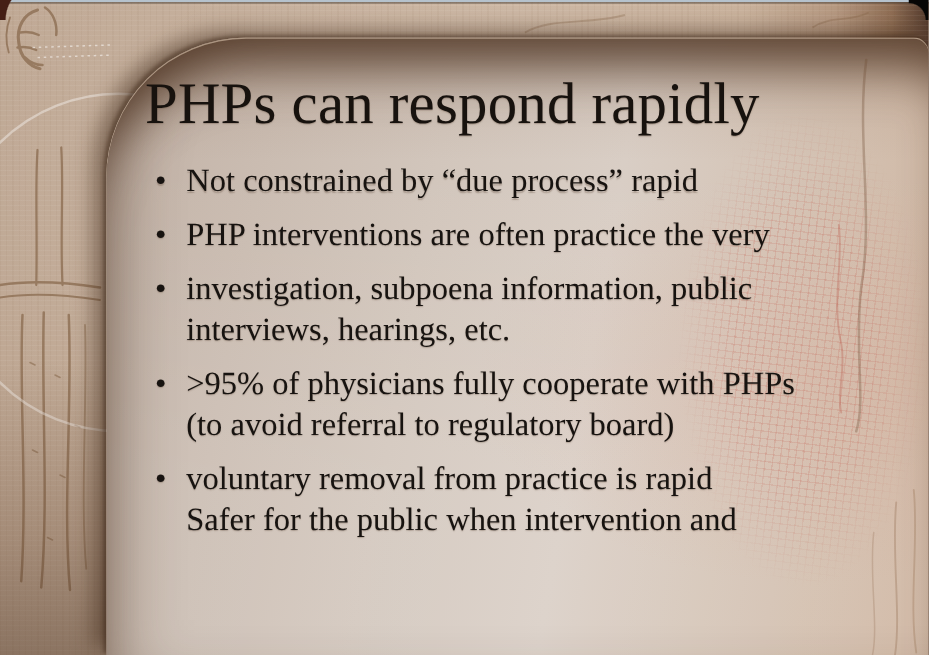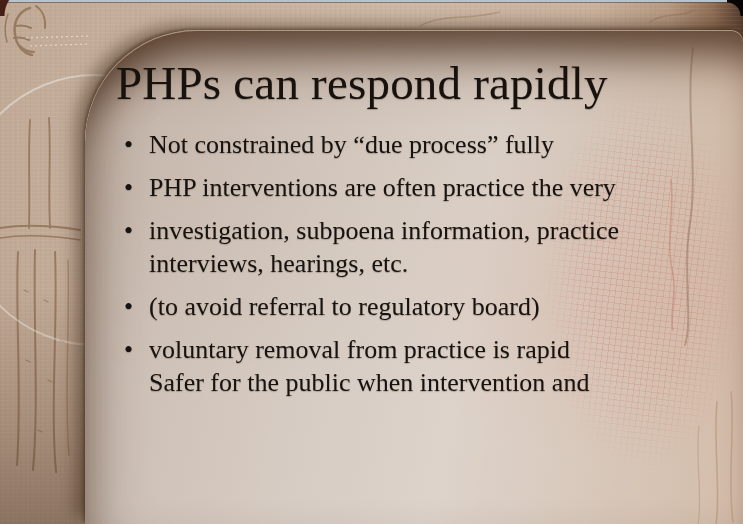--- a/index.html
+++ b/index.html
@@ -142,33 +142,34 @@
         <path d="M646,362 C650,402 642,452 648,492" stroke="rgba(140,100,70,0.28)" stroke-width="1.5"></path>
         <path d="M614,396 C610,430 618,470 613,494" stroke="rgba(140,100,70,0.25)" stroke-width="1.2"></path>
       </g>
     </svg>
 
     <h1 class="title">PHPs can respond rapidly</h1>
 
     <ul class="bullets">
       <li>
         <span class="dot">•</span>
-        <span class="ln">Not constrained by “due process” fully</span>
+        <span class="ln">Not constrained by “due process” rapid</span>
       </li>
       <li>
         <span class="dot">•</span>
         <span class="ln">PHP interventions are often practice the very</span>
       </li>
       <li>
         <span class="dot">•</span>
-        <span class="ln">investigation, subpoena information, practice</span>
+        <span class="ln">investigation, subpoena information, public</span>
         <span class="ln">interviews, hearings, etc.</span>
       </li>
       <li>
         <span class="dot">•</span>
+        <span class="ln">&gt;95% of physicians fully cooperate with PHPs</span>
         <span class="ln">(to avoid referral to regulatory board)</span>
       </li>
       <li>
         <span class="dot">•</span>
         <span class="ln">voluntary removal from practice is rapid</span>
         <span class="ln">Safer for the public when intervention and</span>
       </li>
     </ul>
   </div>
 

